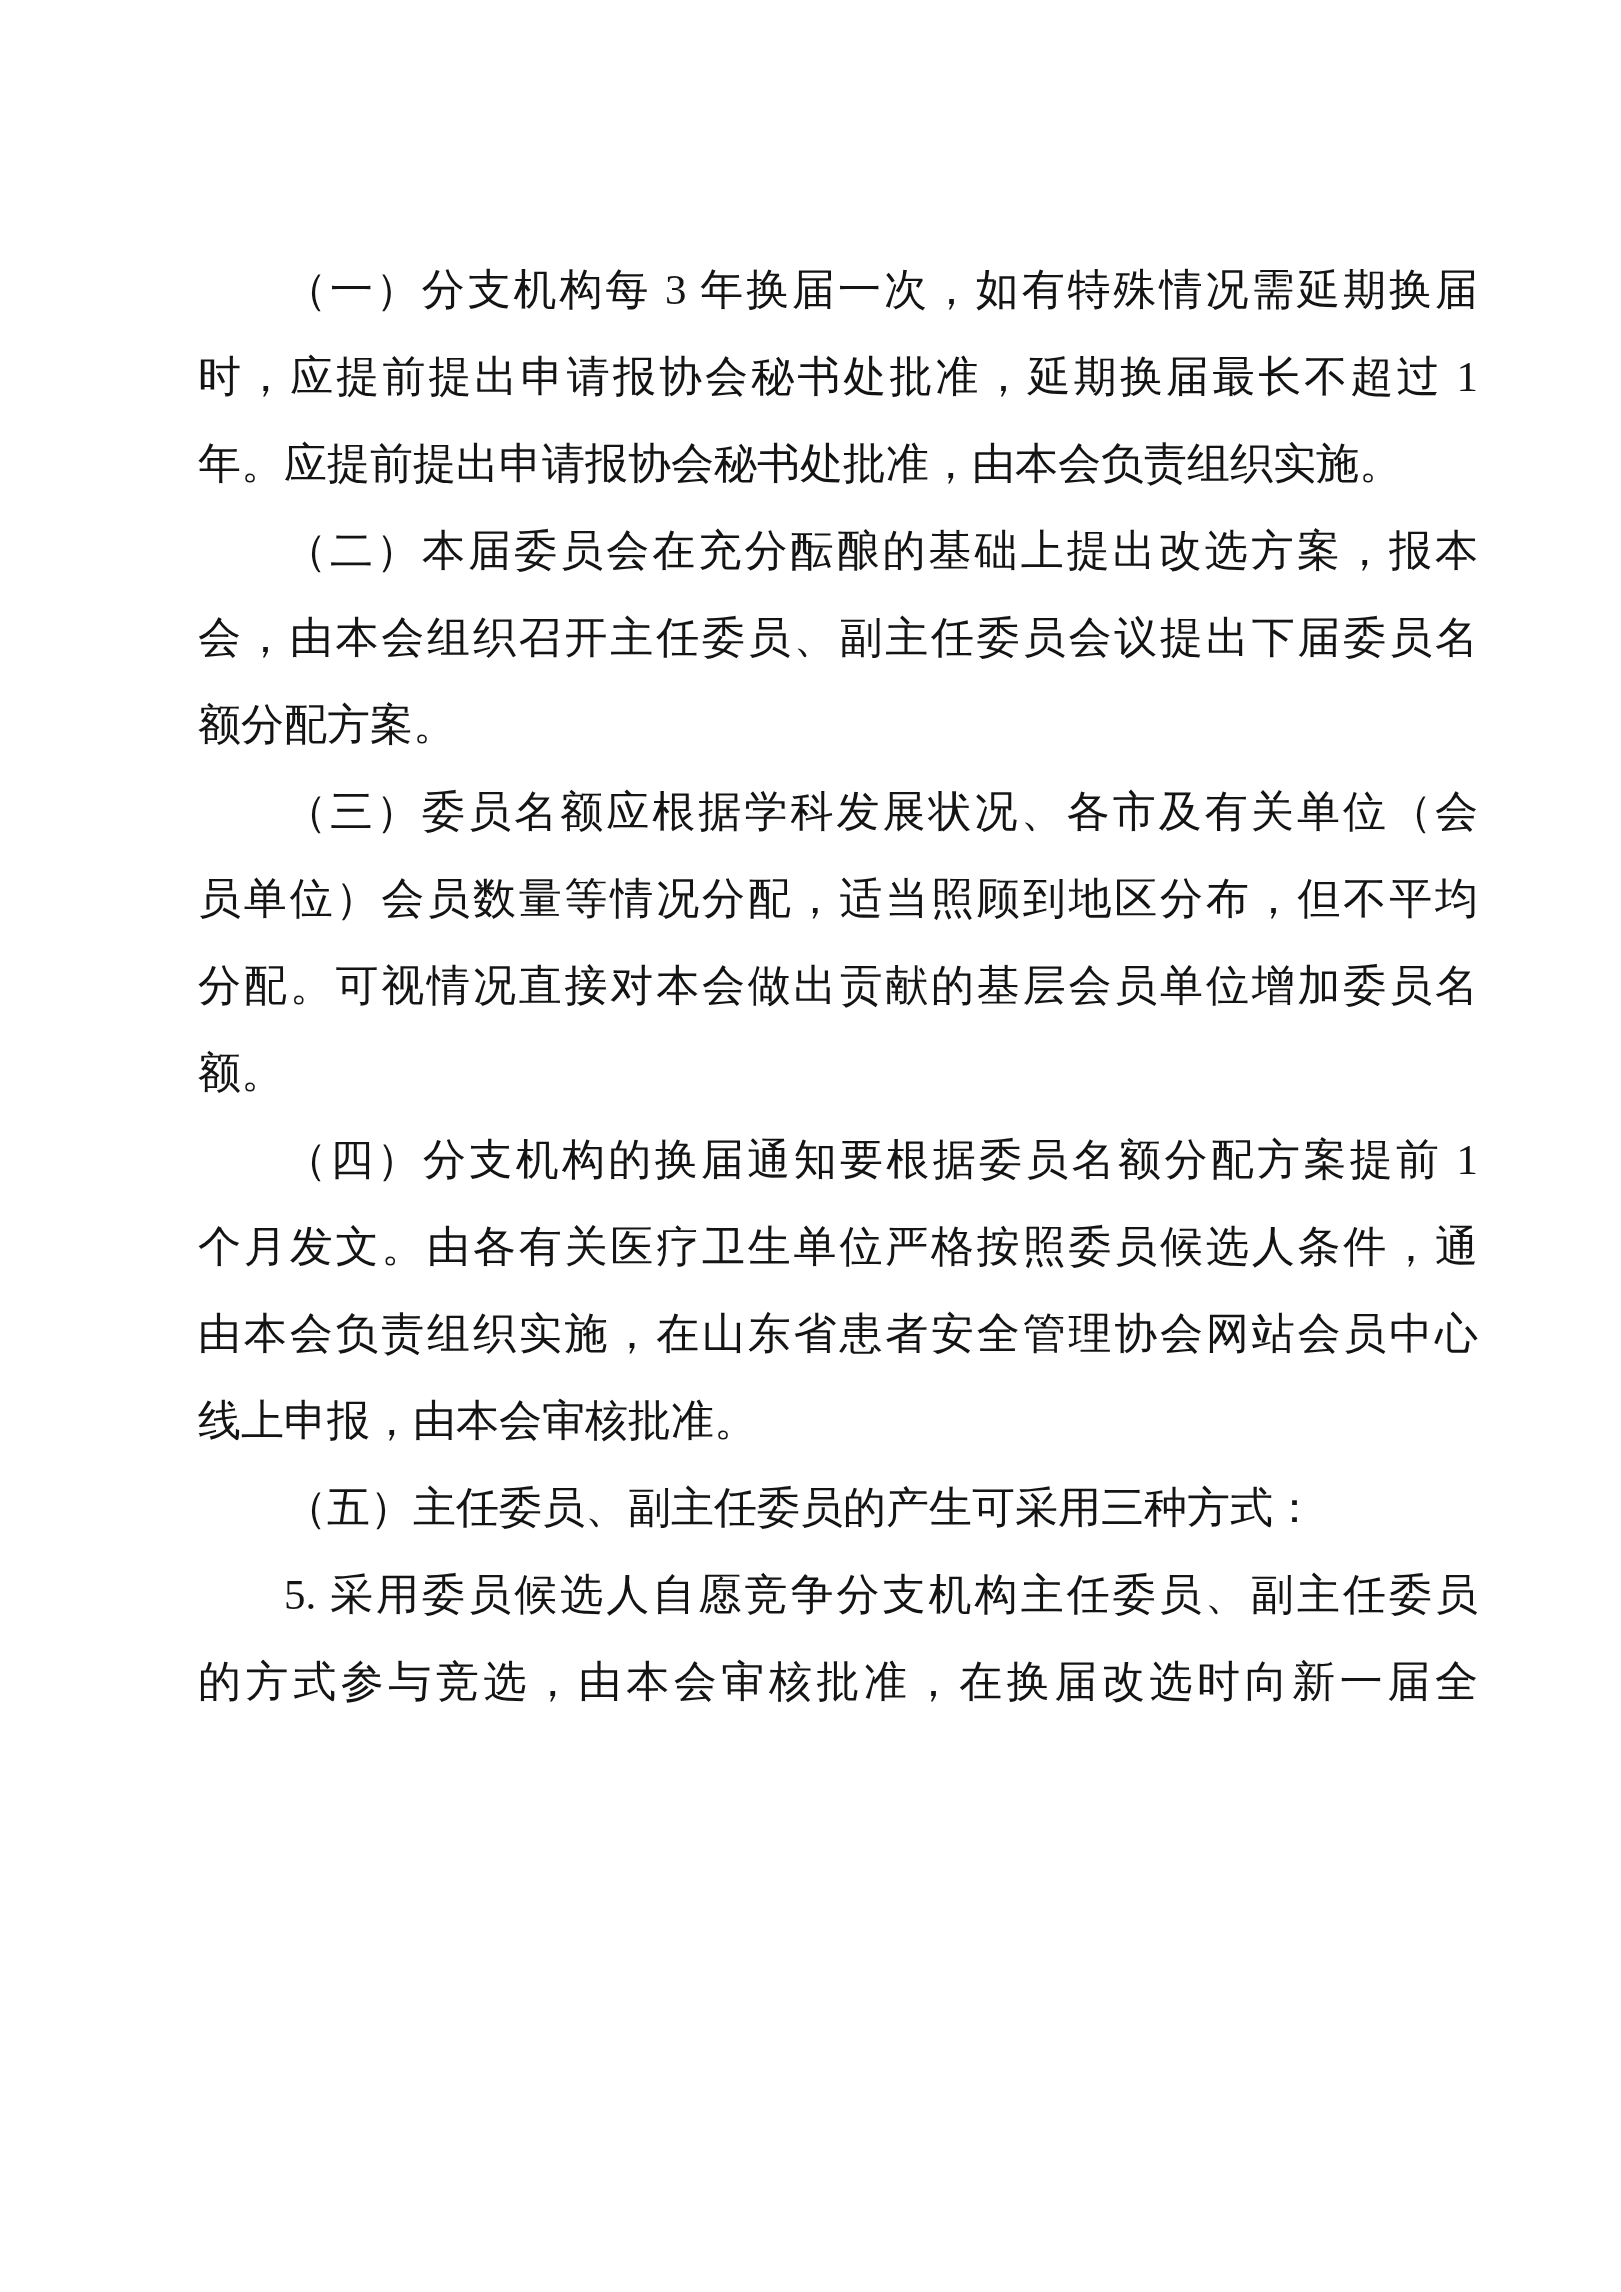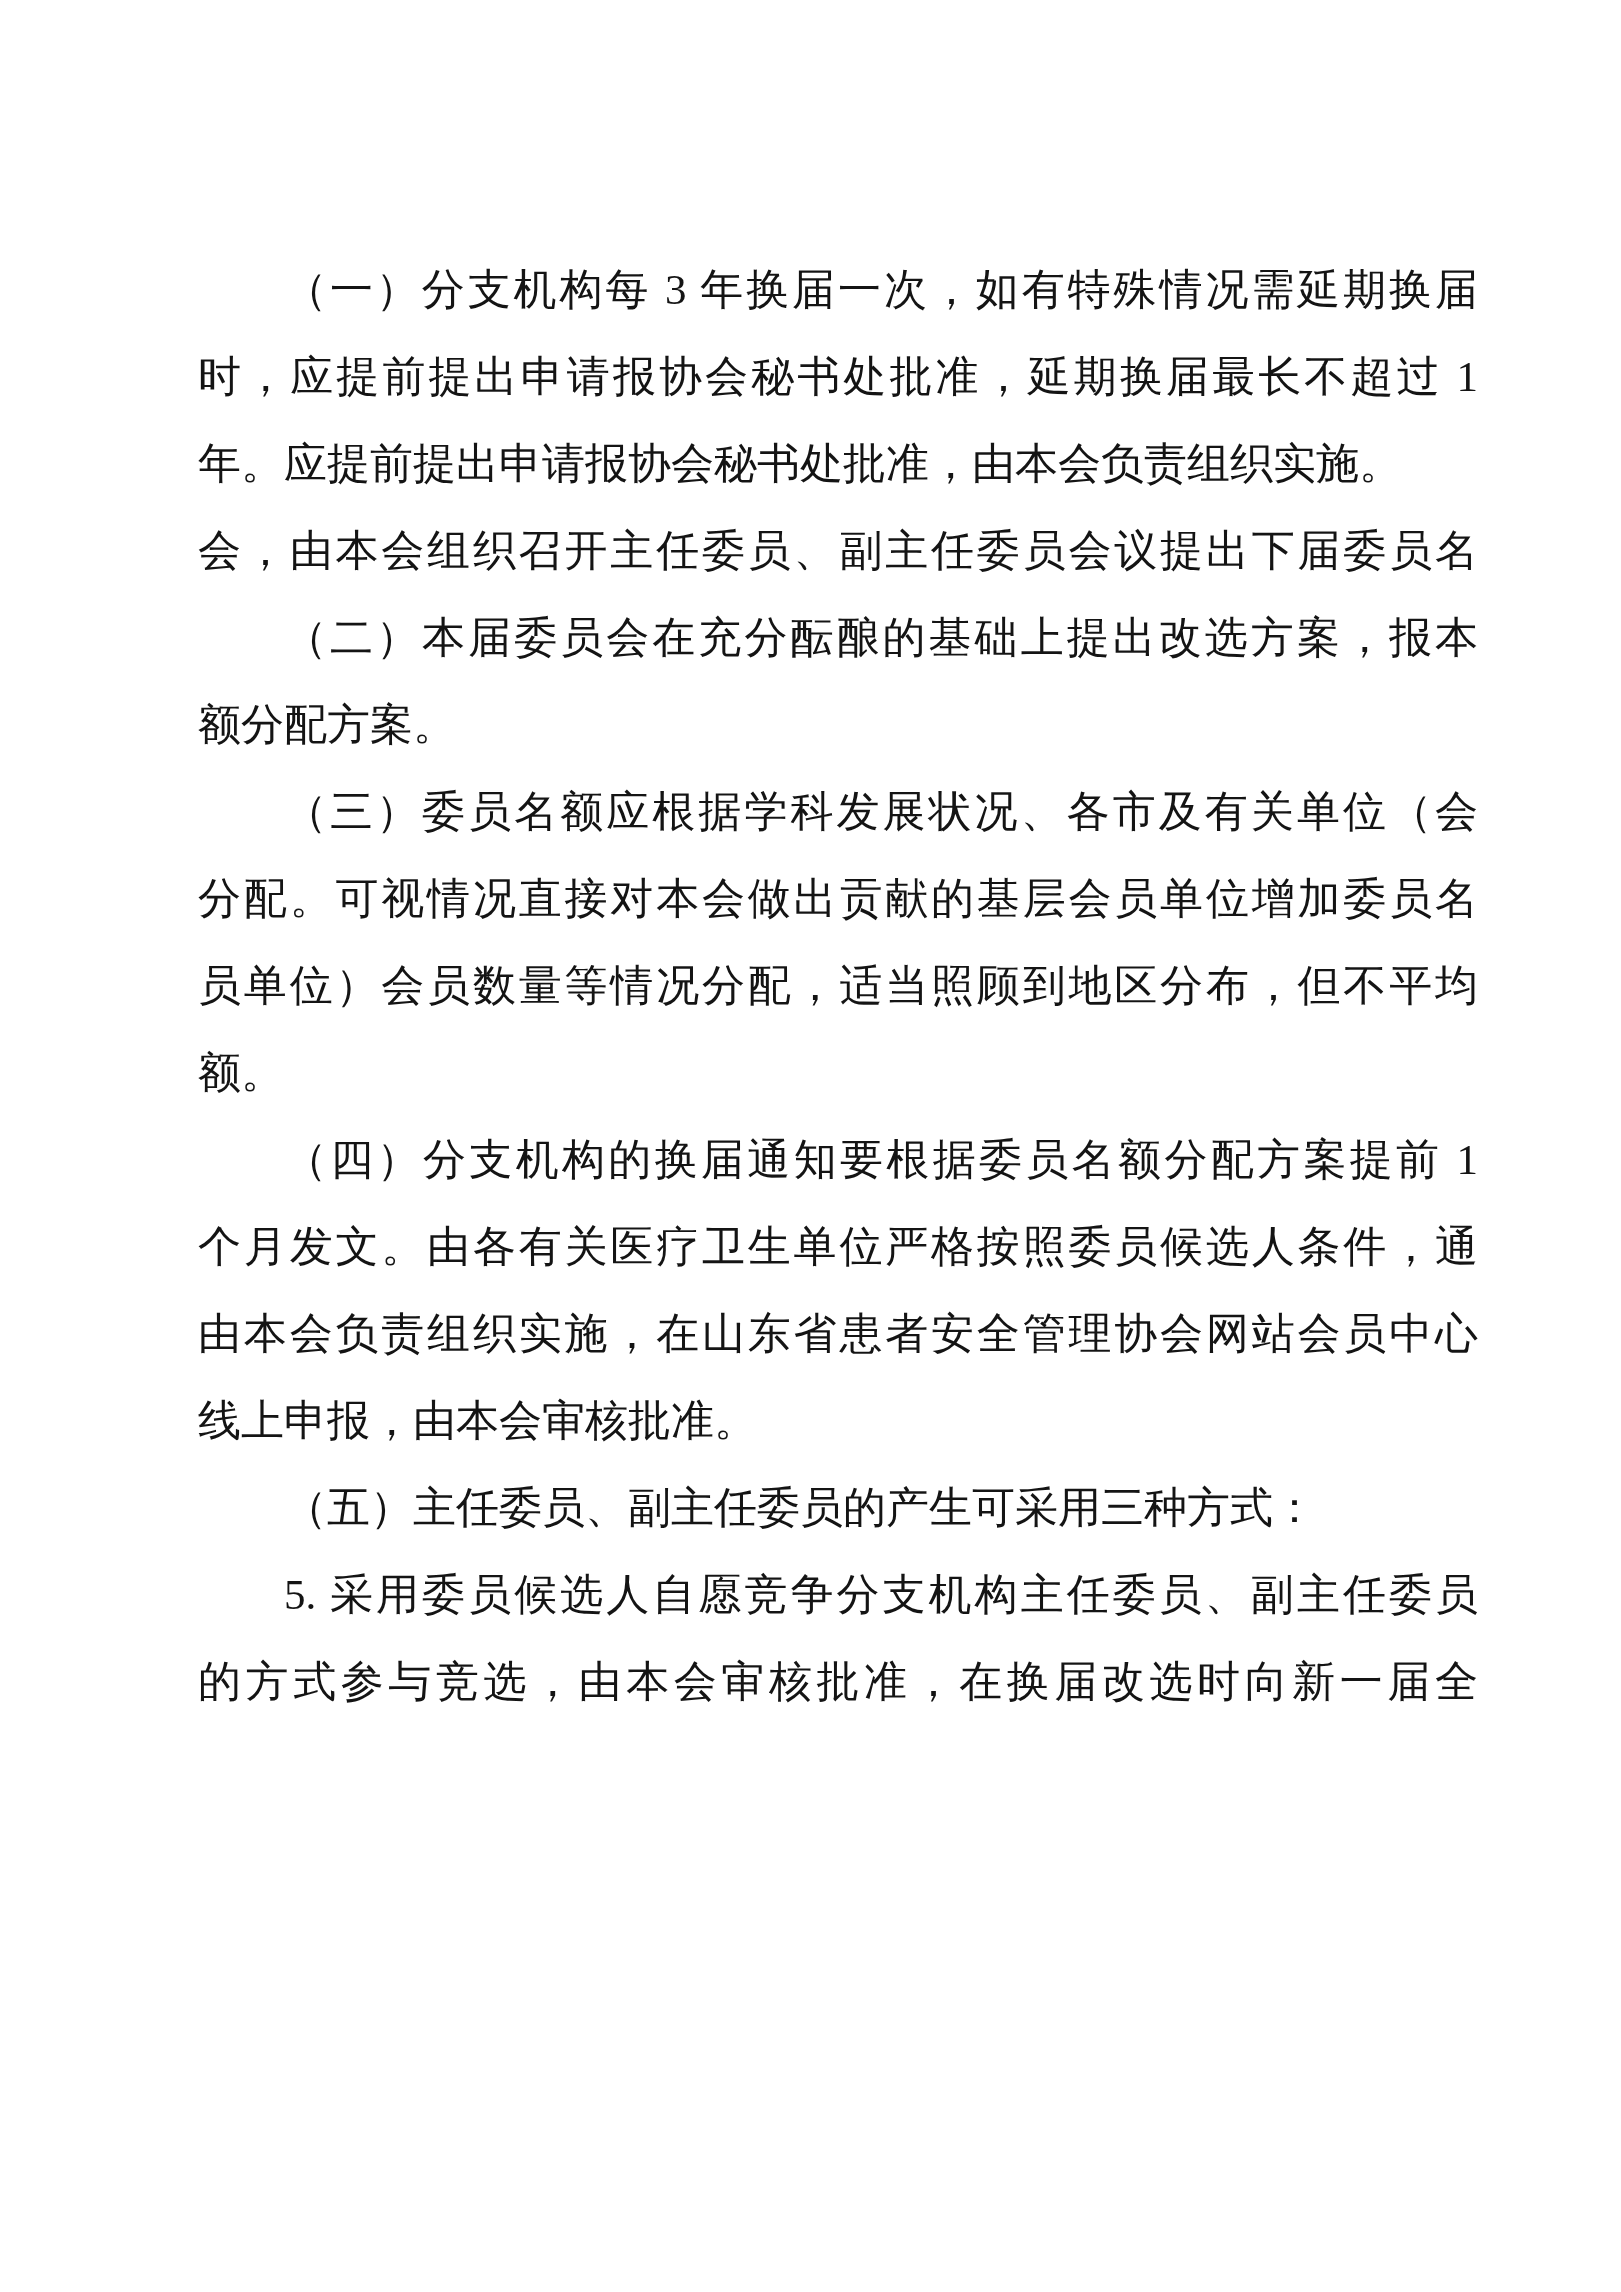--- a/index.html
+++ b/index.html
@@ -53,29 +53,29 @@
 <div class="page">
   <div class="textblock">
 
     <div class="para">
       <div class="line indent fill">（一）分支机构每 3 年换届一次，如有特殊情况需延期换届</div>
       <div class="line fill">时，应提前提出申请报协会秘书处批准，延期换届最长不超过 1</div>
       <div class="line end">年。应提前提出申请报协会秘书处批准，由本会负责组织实施。</div>
     </div>
 
     <div class="para">
+      <div class="line indent fill">（二）本届委员会在充分酝酿的基础上提出改选方案，报本</div>
       <div class="line fill">会，由本会组织召开主任委员、副主任委员会议提出下届委员名</div>
-      <div class="line indent fill">（二）本届委员会在充分酝酿的基础上提出改选方案，报本</div>
       <div class="line end">额分配方案。</div>
     </div>
 
     <div class="para">
       <div class="line indent fill">（三）委员名额应根据学科发展状况、各市及有关单位（会</div>
+      <div class="line fill">员单位）会员数量等情况分配，适当照顾到地区分布，但不平均</div>
       <div class="line fill">分配。可视情况直接对本会做出贡献的基层会员单位增加委员名</div>
-      <div class="line fill">员单位）会员数量等情况分配，适当照顾到地区分布，但不平均</div>
       <div class="line end">额。</div>
     </div>
 
     <div class="para">
       <div class="line indent fill">（四）分支机构的换届通知要根据委员名额分配方案提前 1</div>
       <div class="line fill">个月发文。由各有关医疗卫生单位严格按照委员候选人条件，通</div>
       <div class="line fill">由本会负责组织实施，在山东省患者安全管理协会网站会员中心</div>
       <div class="line end">线上申报，由本会审核批准。</div>
     </div>
 

